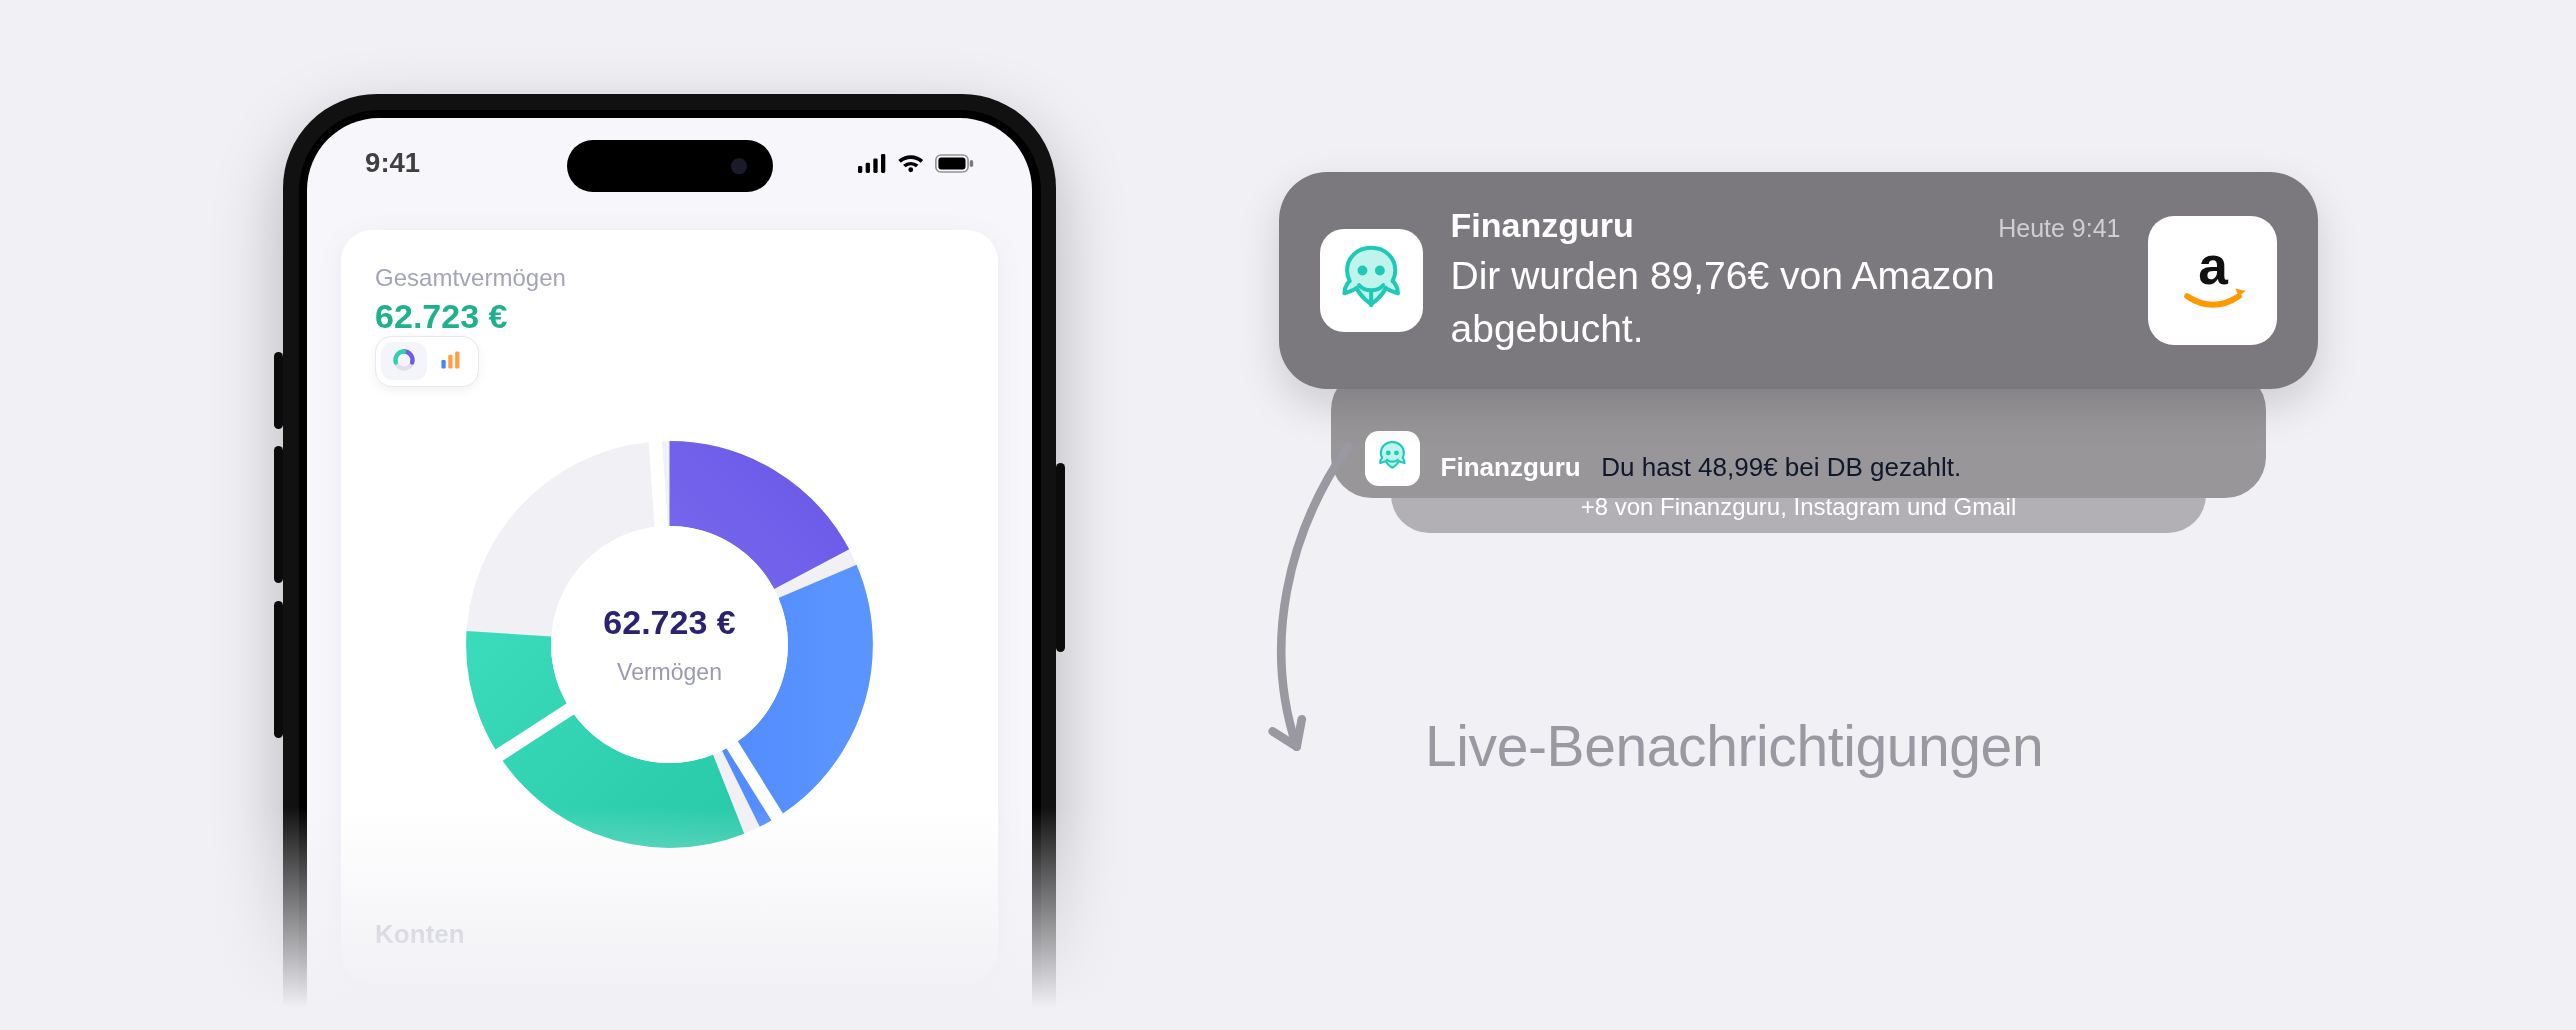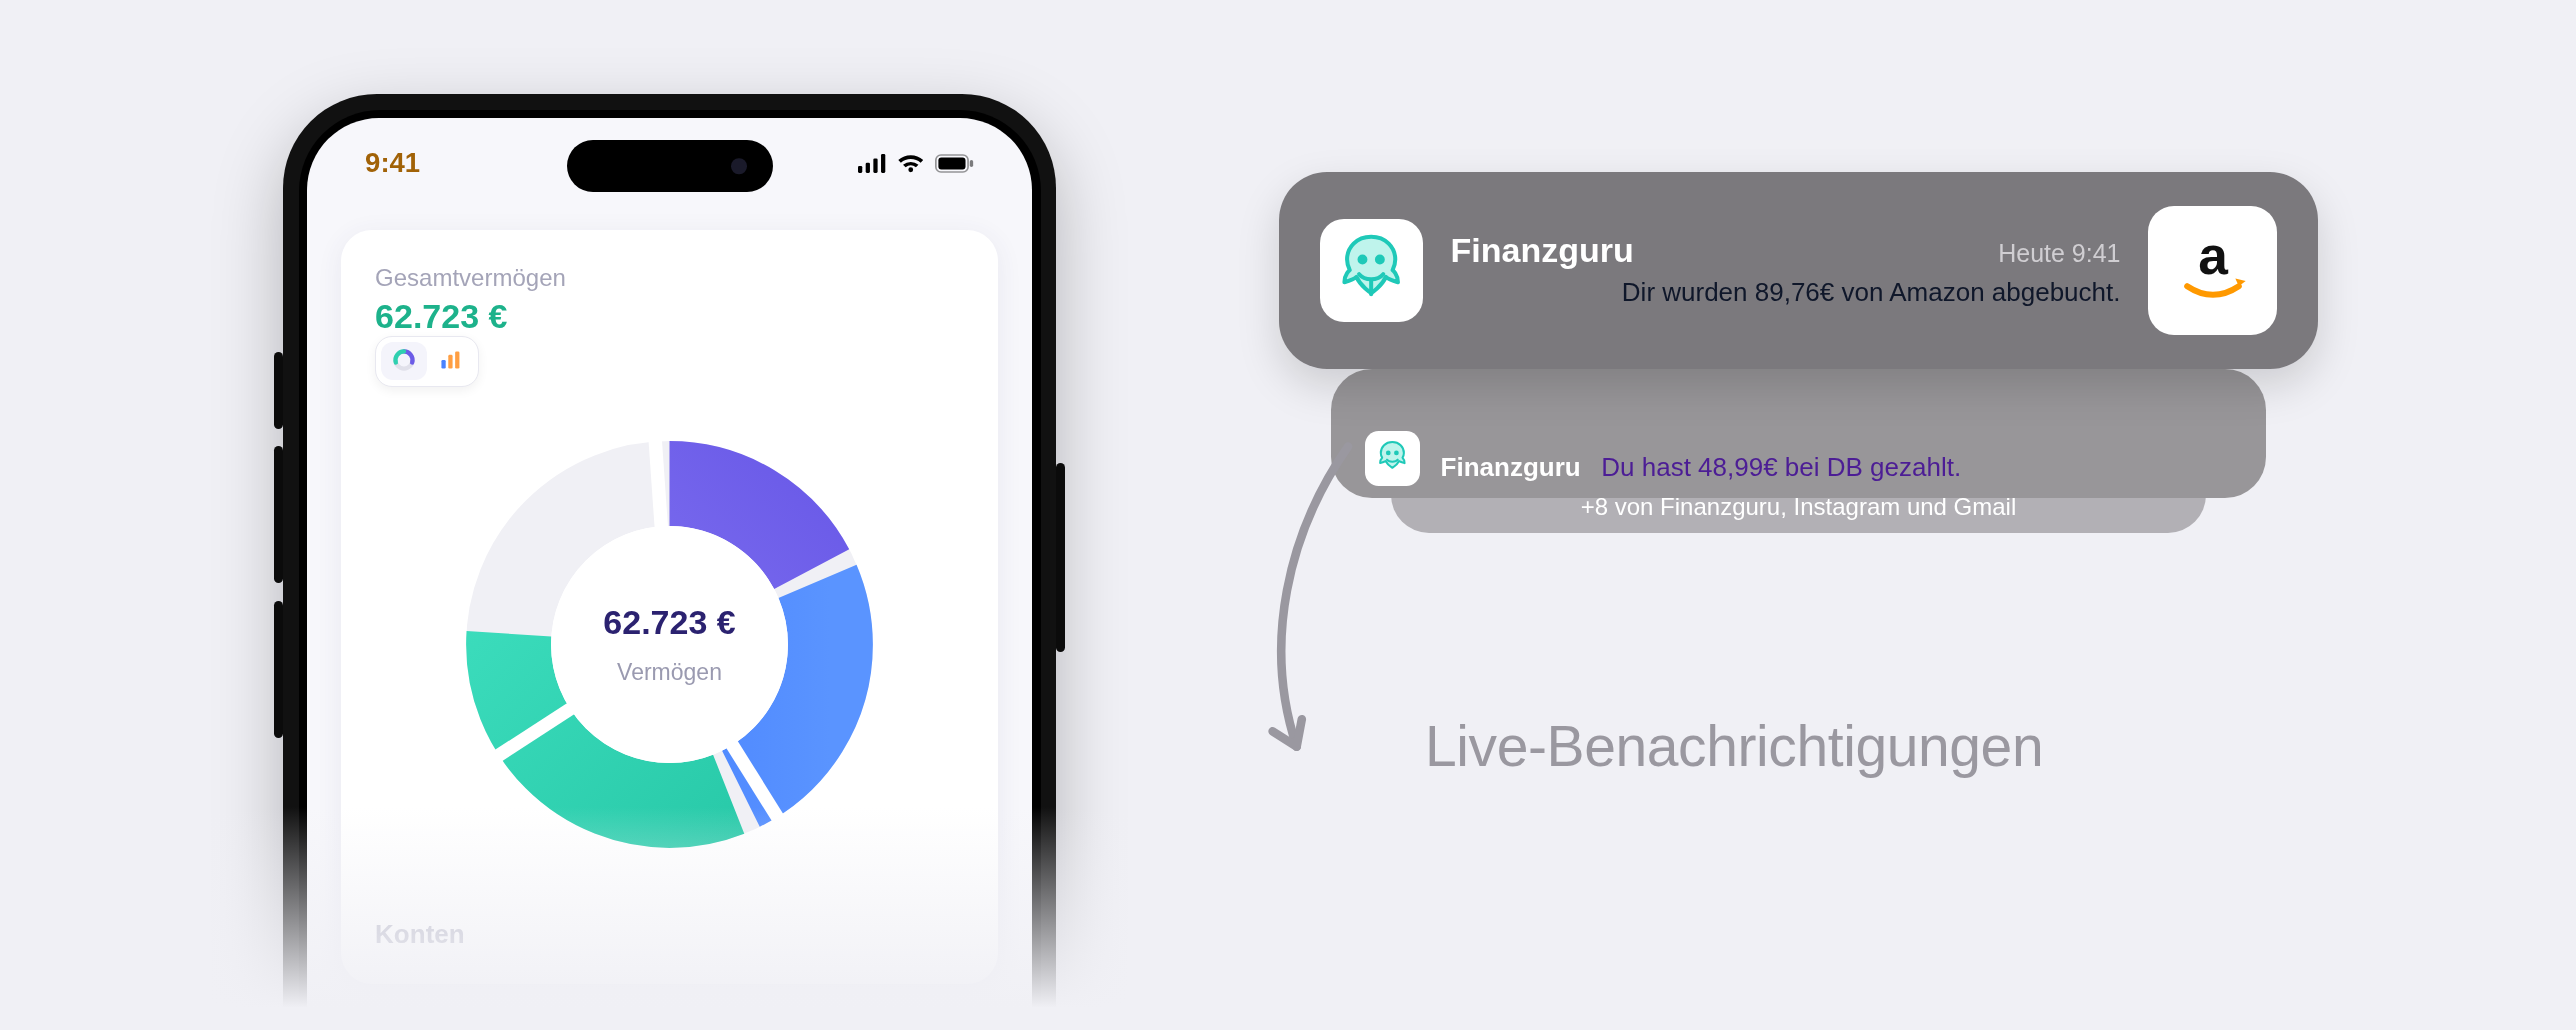--- a/index.html
+++ b/index.html
@@ -63,21 +63,21 @@
 
   .status-bar {
     position: absolute;
     top: 29px; left: 0; right: 0;
     display: flex;
     justify-content: space-between;
     align-items: center;
     padding: 0 58px;
     font-size: 27.5px;
     font-weight: 600;
-    color: #a16207;
+    color: #404040;
     z-index: 15;
     gap: 8px;
   }
   .status-right { display: flex; gap: 10.3px; align-items: center; }
   .signal, .wifi, .battery { display: inline-block; }
   .signal svg, .wifi svg, .battery svg { display: block; }
 
   .content {
     position: absolute;
     top: 112px; left: 0; right: 0; bottom: 0;
@@ -180,39 +180,39 @@
     display:flex;align-items:flex-end;gap:20.6px;
     padding:0 34px 15.5px 34px;
     color:#fff;font-size:26px;
   }
   .notif-second .icon-tile{
     width:55px;height:55px;border-radius:13.7px;background:#fff;
     display:flex;align-items:center;justify-content:center;flex-shrink:0;
     margin-bottom:-3.4px;
   }
   .notif-second .title{font-weight:600;}
-  .notif-second .msg{color:#4c1d95;}
+  .notif-second .msg{color:#0f172a;}
 
   .notif-main{
     position:absolute;top:0;left:0;right:0;
     background:#7b797d;border-radius:48px;
     padding:34px 41px;
     display:flex;align-items:center;gap:27.5px;
     color:#fff;
     box-shadow:0 17px 43px rgba(0,0,0,0.15);
   }
   .notif-main .icon-tile{
     width:103px;height:103px;border-radius:24px;background:#fff;
     display:flex;align-items:center;justify-content:center;flex-shrink:0;
   }
   .notif-main .body{flex:1;min-width:0;}
   .notif-main .row1{display:flex;justify-content:space-between;align-items:baseline;margin-bottom:5.2px;}
   .notif-main .app-name{font-size:34px;font-weight:600;}
   .notif-main .time{font-size:25px;color:#d0ced2;}
-  .notif-main .msg{font-size:26px;line-height:1.35;color:#0f172a;font-weight:400;text-align:right;}
+  .notif-main .msg{font-size:39px;line-height:1.35;color:#ffffff;font-weight:400;}
   .notif-main .thumb{
     width:129px;height:129px;border-radius:26px;background:#fff;
     display:flex;align-items:center;justify-content:center;flex-shrink:0;
   }
 
   
   .arrow{
     position:absolute;
     left:1168px; top:429px;
     width:223px;height:361px;

